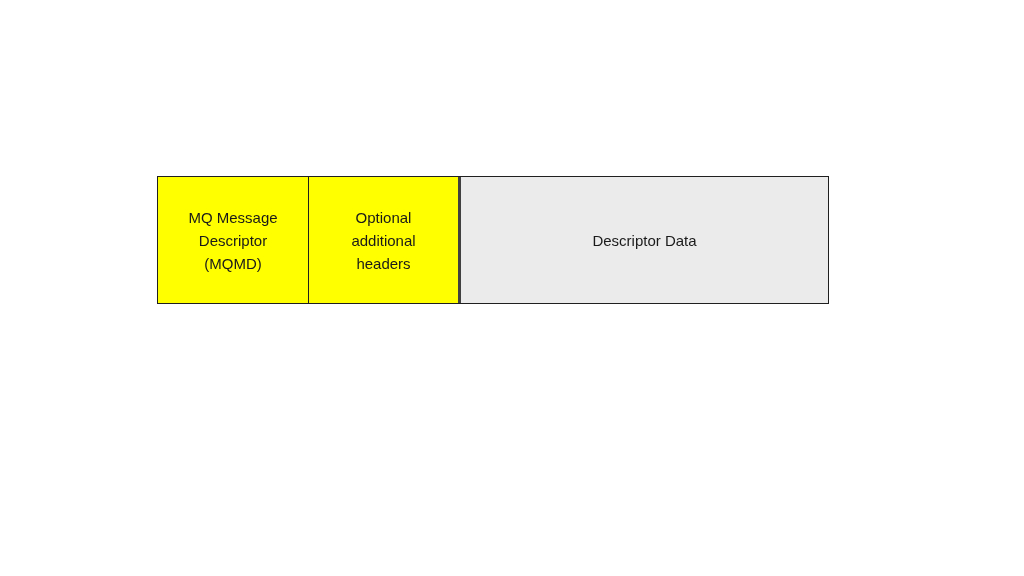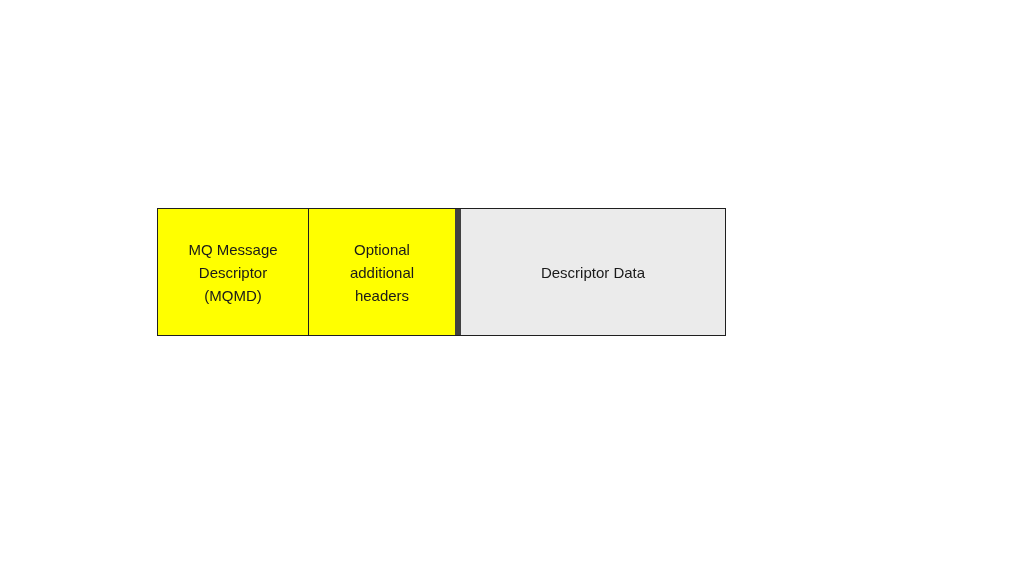--- a/index.html
+++ b/index.html
@@ -12,40 +12,39 @@
     width: 1024px;
     height: 576px;
     background: #ffffff;
     overflow: hidden;
     font-family: "Liberation Sans", "DejaVu Sans", sans-serif;
   }
   .diagram {
     position: absolute;
     left: 157px;
     top: 176px;
-    width: 569px;
+    width: 672px;
     height: 128px;
     display: flex;
     box-sizing: border-box;
     border: 1px solid #1f1f1f;
-    margin-top: 32px;
   }
   .cell {
     box-sizing: border-box;
     display: flex;
     align-items: center;
     justify-content: center;
     text-align: center;
     font-size: 15px;
     line-height: 23px;
     color: #1a1a1a;
     white-space: pre-line;
   }
   .cell-1 { width: 151px; border-right: 1px solid #1f1f1f; }
-  .cell-2 { width: 152px; border-right: 6px solid #404040; text-align: center; }
+  .cell-2 { width: 152px; border-right: 3px solid #404040; text-align: center; }
   .cell-3 { flex: 1; }
 </style>
 </head>
 <body>
 
 <div class="canvas">
   <div class="diagram">
     <div class="cell cell-1" style="background-color: rgb(255, 255, 0);">
       <span>MQ Message
 Descriptor

